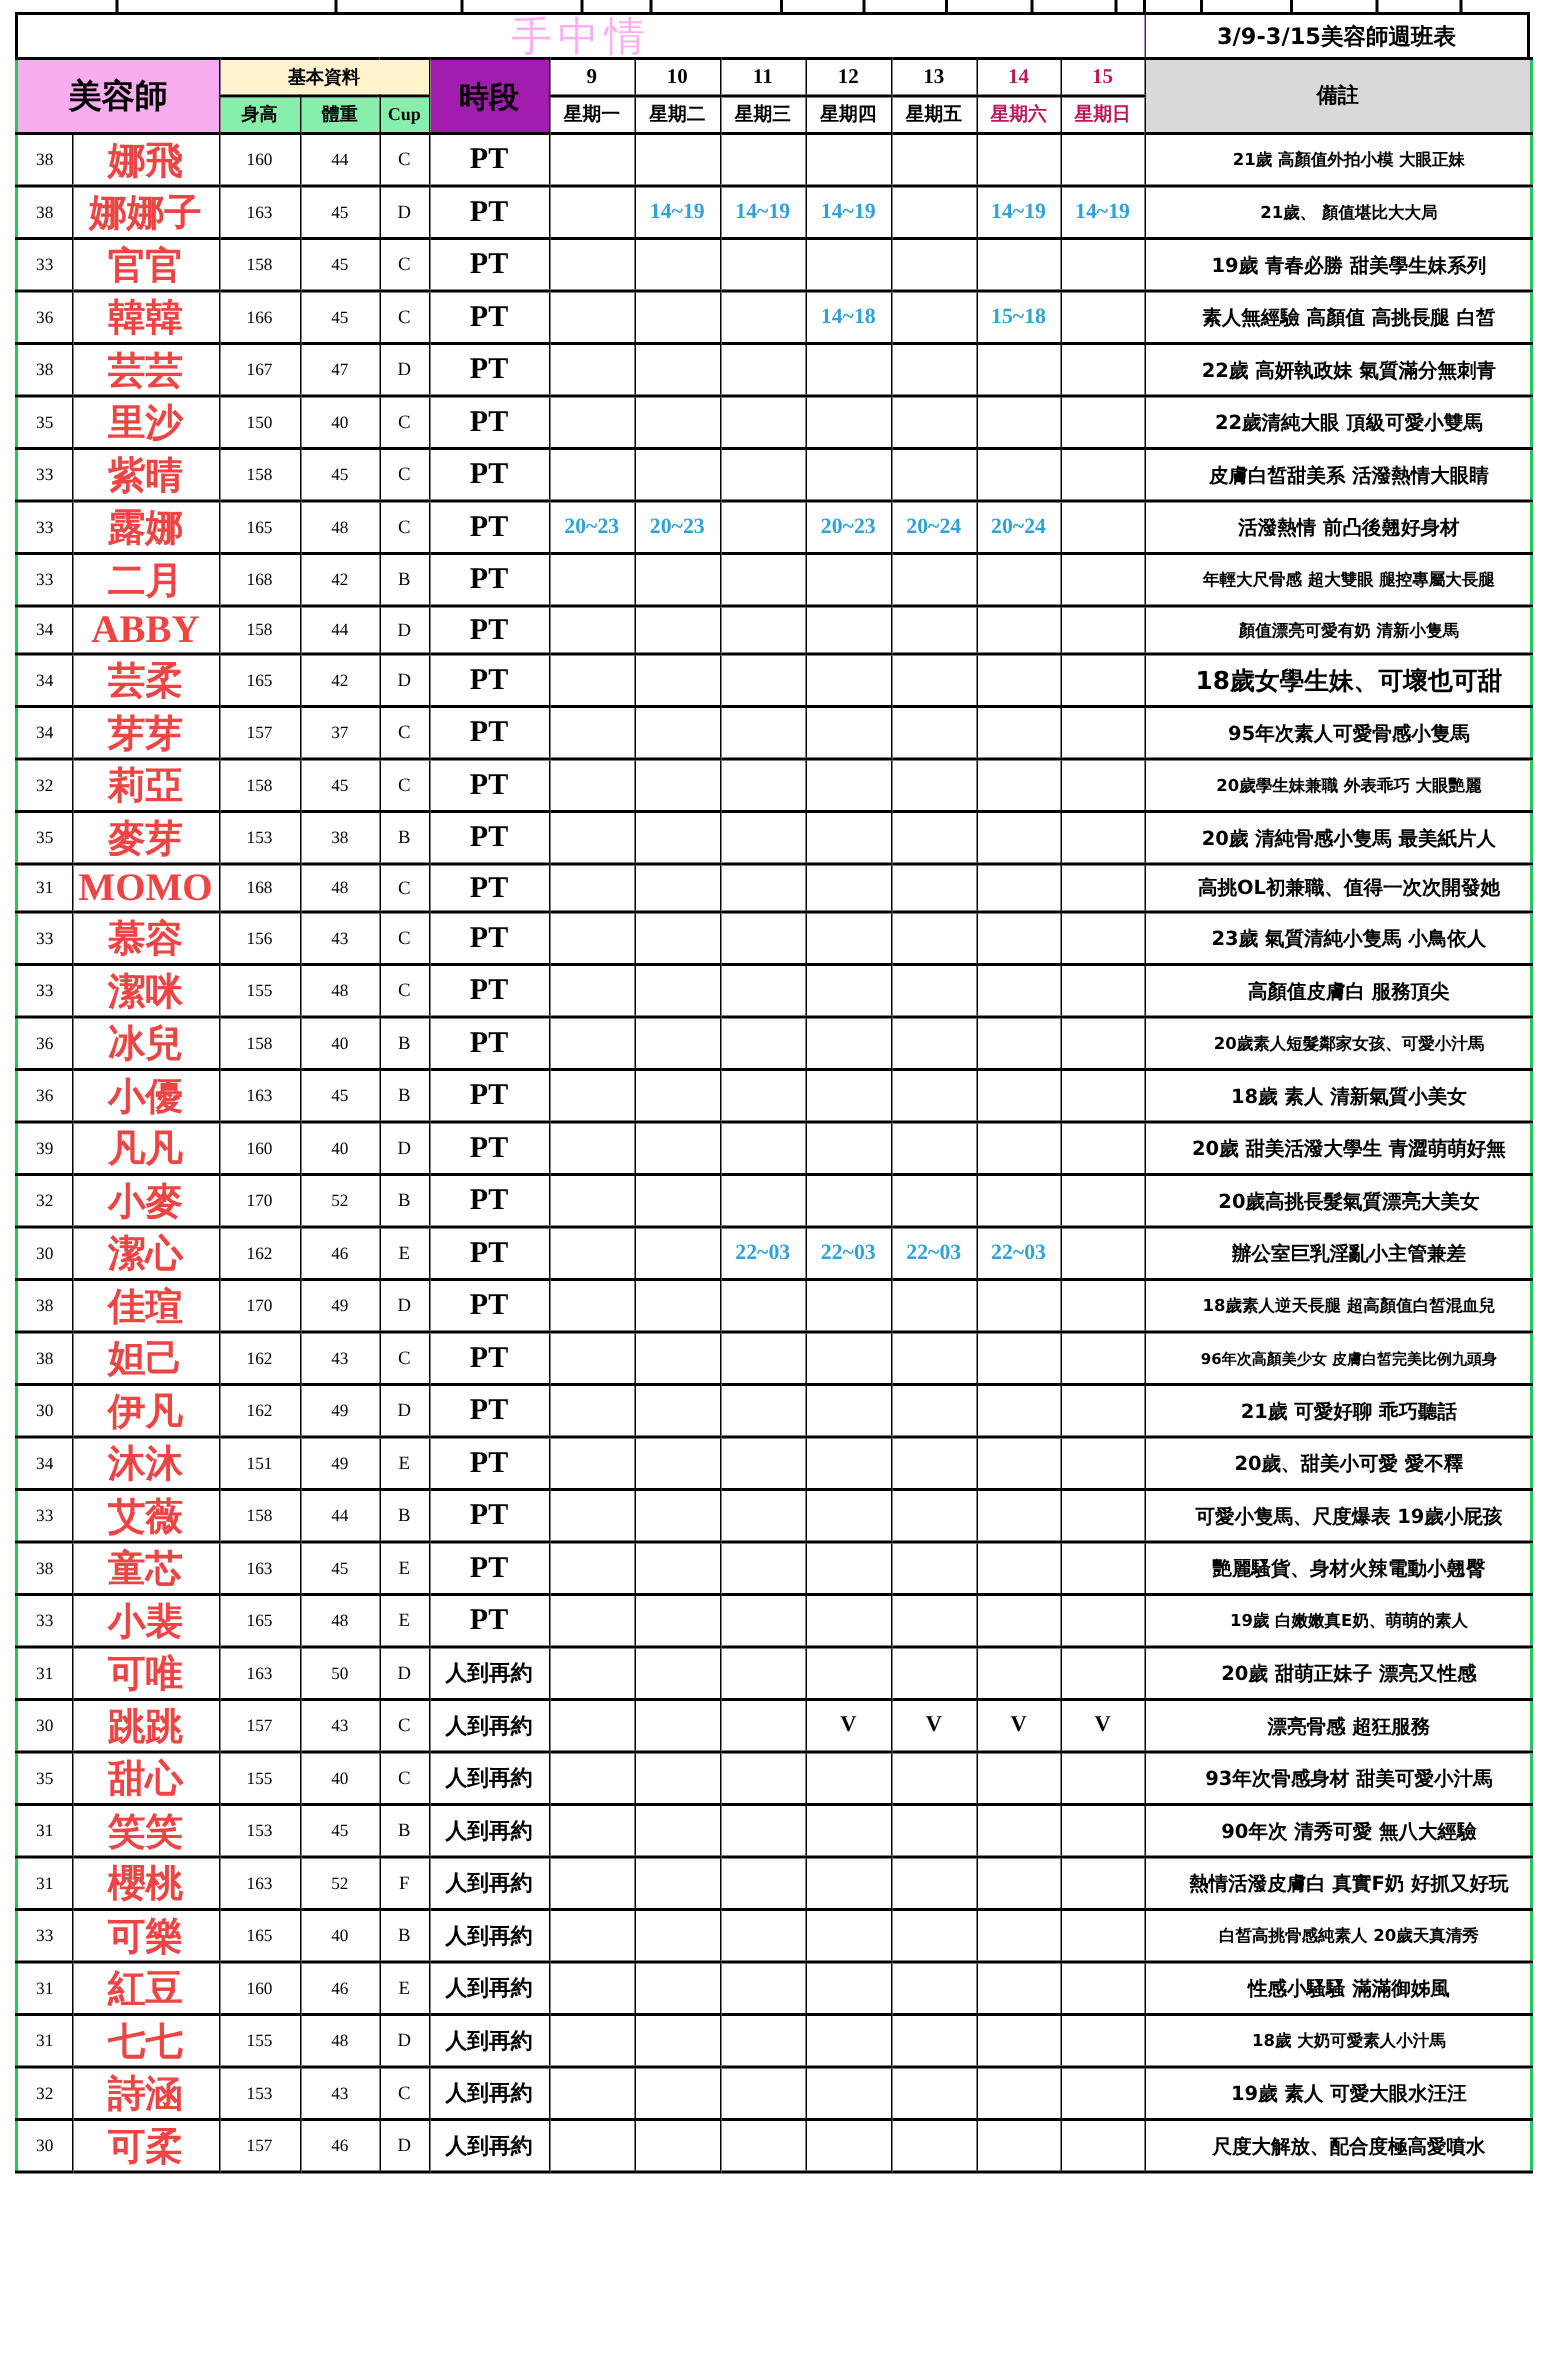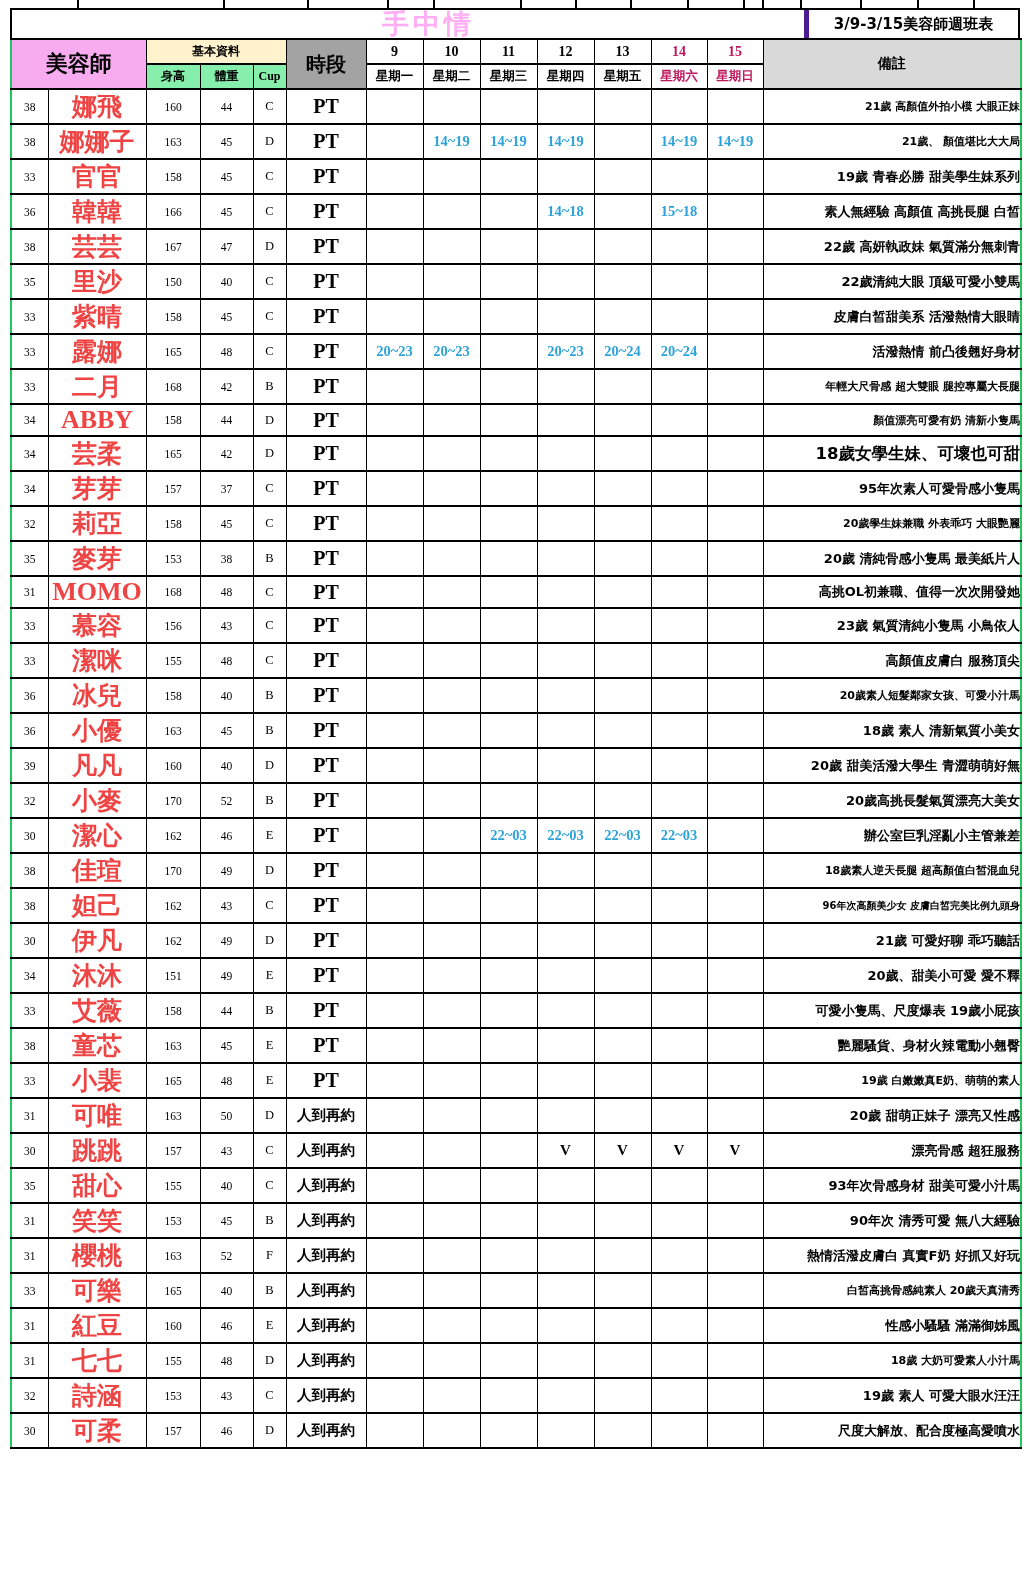--- a/index.html
+++ b/index.html
@@ -6,51 +6,51 @@
   .page { position:relative; width:1030px; height:1586px; background:#fff;
           font-family:"DejaVu Sans", sans-serif; color:#000; }
   .sheet { position:absolute; left:10px; top:0; width:1010px; }
 
   
   .sliver { position:relative; height:8px; }
   .sliver .tick { position:absolute; top:0; width:2px; height:8px; background:#000; }
 
   
   .title-row { display:flex; height:30px; border:2px solid #000; border-bottom:none; box-sizing:border-box; }
-  .title-left { width:751px; border-right:5px solid #4c1d95; display:flex; align-items:center; justify-content:center;
-                font-size:27px; font-weight:bold; letter-spacing:4px;margin-left:41px; }
+  .title-left { width:751px; border-right:1px solid #4c1d95; display:flex; align-items:center; justify-content:center;
+                font-size:27px; font-weight:normal; letter-spacing:4px; }
   .title-right { flex:1; display:flex; align-items:center; justify-content:center;
                  font-size:15px; font-weight:bold; }
 
   
   table { border-collapse:collapse; table-layout:fixed; width:1010px; border:2px solid #22c55e; }
   th, td { border:1px solid #000; border-top-width:2px; border-bottom-width:2px;
            padding:0; text-align:center; vertical-align:middle; overflow:hidden; white-space:nowrap; }
   thead tr { height:25px; }
   .th-beautician { background:#F7ACEF; font-size:22px; font-weight:bold; }
   .th-basic   { background:#FFF2CC; font-size:12px; font-weight:bold; }
   .th-sub     { font-size:12px; font-weight:bold; background:#86efac; }
   .th-cup     { font-family:"Liberation Serif", serif; }
-  .th-shift   { background:#a3a3a3; font-size:20px; font-weight:bold; }
+  .th-shift   { background:#a21caf; font-size:20px; font-weight:bold; }
   .th-date    { font-family:"Liberation Serif", serif; font-size:14px; font-weight:bold; background:#fff; }
   .th-weekday { font-size:12.5px; font-weight:bold; background:#fff;margin-left:44px; }
   .th-remark  { background:#D9D9D9; font-size:14px; font-weight:bold; }
   .red { color:#be185d; }
 
   tbody tr { height:21px; }
   td.age  { font-family:"Liberation Serif", serif; font-size:11.5px; }
   td.hw   { font-family:"Liberation Serif", serif; font-size:11.5px; }
   td.cup  { font-family:"Liberation Serif", serif; font-size:12.5px; }
   td.name { color:#ef4444; font-weight:bold; font-size:25px; }
   td.name.latin { font-family:"Liberation Serif", serif; font-size:26px;margin-left:35px; }
   td.shift-pt   { font-family:"Liberation Serif", serif; font-weight:bold; font-size:20px; }
   td.shift-appt { font-weight:bold; font-size:14.5px; }
   td.day   { font-family:"Liberation Serif", serif; font-weight:bold; font-size:14.5px; color:#2EA3D8; }
   td.day.v { color:#000; font-size:15px; }
-  td.remark { text-align:right; padding-left:15px; font-weight:bold; }
+  td.remark { text-align:center; padding-left:15px; font-weight:bold; }
   .rs-xs { font-size:10px;margin-top:40px; }
   .rs-s  { font-size:11px; }
   .rs-m  { font-size:13px; }
   .rs-l  { font-size:16.5px; }
 </style>
 </head>
 <body>
 
 <div class="page">
   <div class="sheet">

